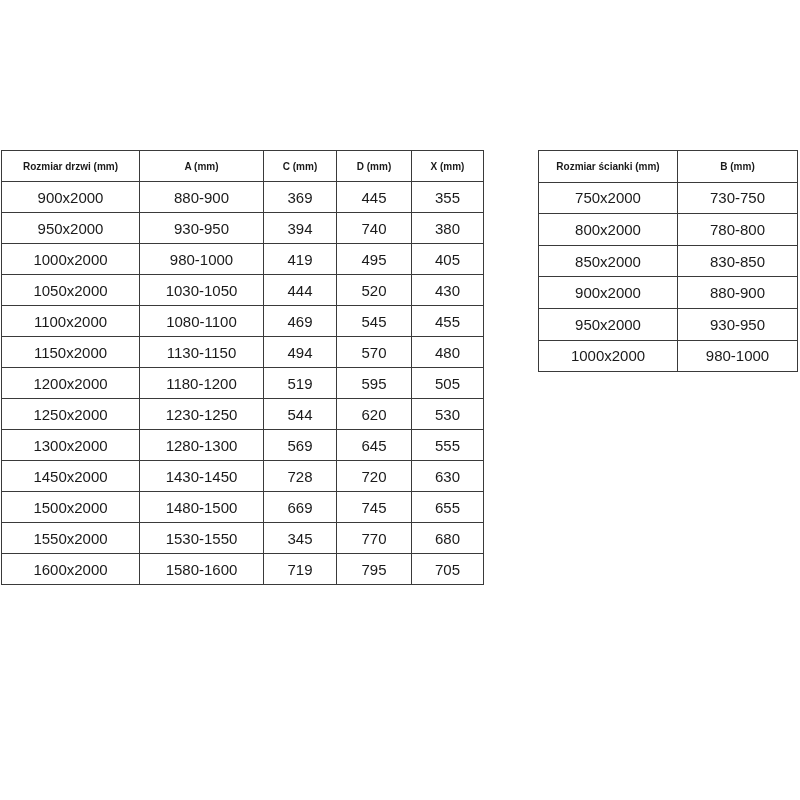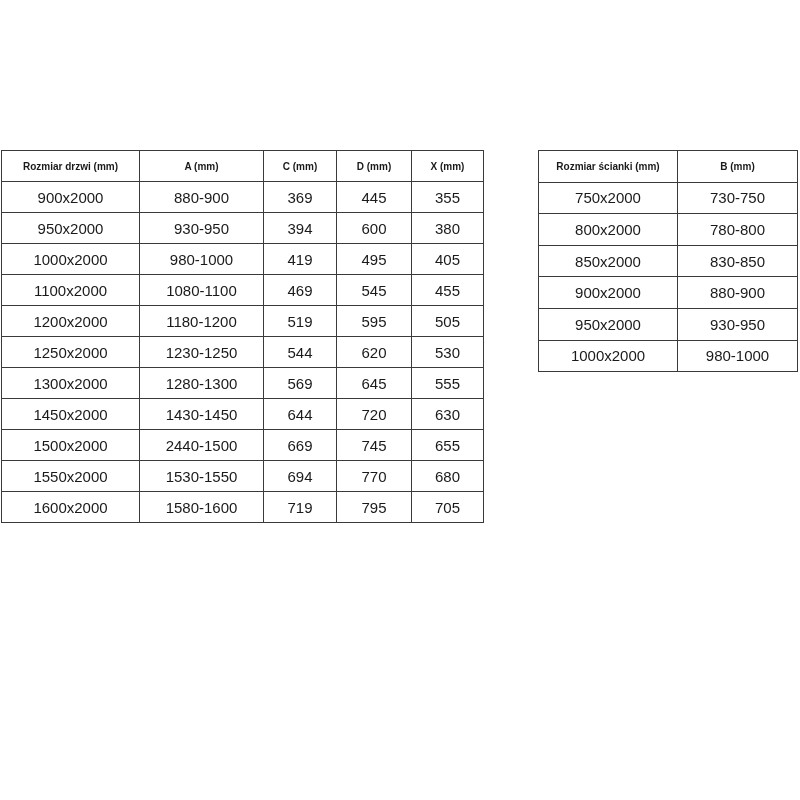--- a/index.html
+++ b/index.html
@@ -84,38 +84,52 @@
           <td>900x2000</td>
           <td>880-900</td>
           <td>369</td>
           <td>445</td>
           <td>355</td>
         </tr>
         <tr>
           <td>950x2000</td>
           <td>930-950</td>
           <td>394</td>
-          <td>600</td>
+          <td>740</td>
           <td>380</td>
         </tr>
         <tr>
           <td>1000x2000</td>
           <td>980-1000</td>
           <td>419</td>
           <td>495</td>
           <td>405</td>
         </tr>
         <tr>
+          <td>1050x2000</td>
+          <td>1030-1050</td>
+          <td>444</td>
+          <td>520</td>
+          <td>430</td>
+        </tr>
+        <tr>
           <td>1100x2000</td>
           <td>1080-1100</td>
           <td>469</td>
           <td>545</td>
           <td>455</td>
         </tr>
         <tr>
+          <td>1150x2000</td>
+          <td>1130-1150</td>
+          <td>494</td>
+          <td>570</td>
+          <td>480</td>
+        </tr>
+        <tr>
           <td>1200x2000</td>
           <td>1180-1200</td>
           <td>519</td>
           <td>595</td>
           <td>505</td>
         </tr>
         <tr>
           <td>1250x2000</td>
           <td>1230-1250</td>
           <td>544</td>
@@ -125,35 +139,35 @@
         <tr>
           <td>1300x2000</td>
           <td>1280-1300</td>
           <td>569</td>
           <td>645</td>
           <td>555</td>
         </tr>
         <tr>
           <td>1450x2000</td>
           <td>1430-1450</td>
-          <td>644</td>
+          <td>728</td>
           <td>720</td>
           <td>630</td>
         </tr>
         <tr>
           <td>1500x2000</td>
-          <td>2440-1500</td>
+          <td>1480-1500</td>
           <td>669</td>
           <td>745</td>
           <td>655</td>
         </tr>
         <tr>
           <td>1550x2000</td>
           <td>1530-1550</td>
-          <td>694</td>
+          <td>345</td>
           <td>770</td>
           <td>680</td>
         </tr>
         <tr>
           <td>1600x2000</td>
           <td>1580-1600</td>
           <td>719</td>
           <td>795</td>
           <td>705</td>
         </tr>

